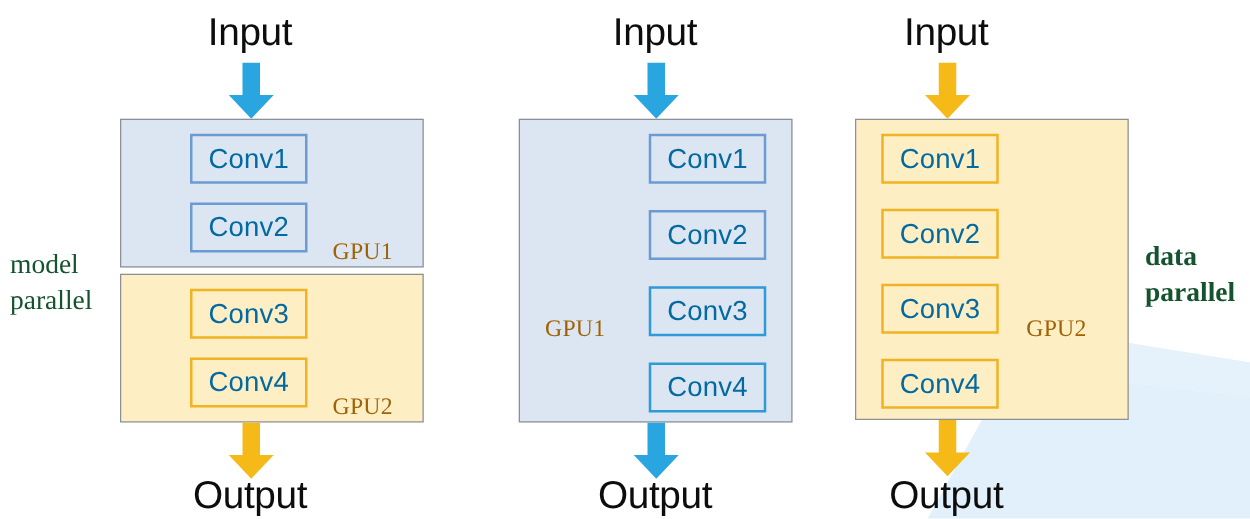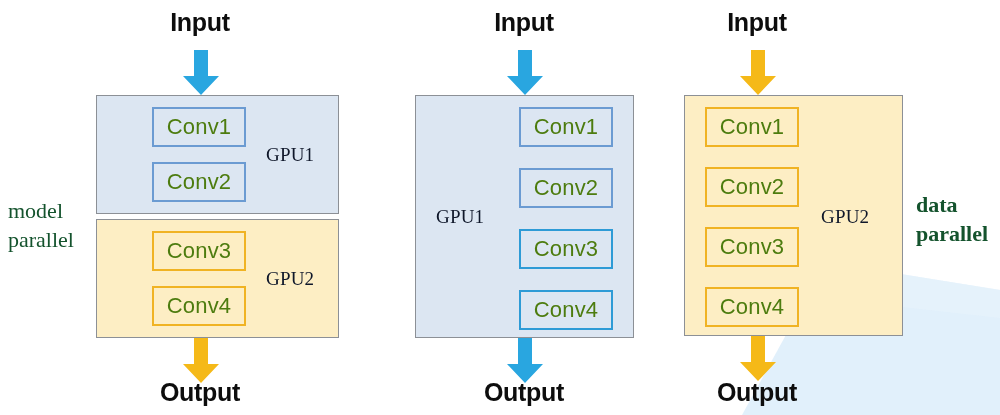--- a/index.html
+++ b/index.html
@@ -29,56 +29,57 @@
     border: 1px solid #8c9096;
   }
   .gpu-panel.blue   { background: #dce6f2; }
   .gpu-panel.yellow { background: #fdeec4; }
 
   
   .gpu-label {
     position: absolute;
     font-family: "Liberation Serif", serif;
     font-size: 19px;
-    color: #0f172a;
+    color: #a16207;
     white-space: nowrap;
     letter-spacing: .2px;
+    margin-top: 47px;
   }
 
   
   .conv-box {
     position: absolute;
     box-sizing: border-box;
     display: flex;
     align-items: center;
     justify-content: center;
     font-family: "Liberation Sans", sans-serif;
     font-size: 22px;
-    color: #4d7c0f;
+    color: #0369a1;
     letter-spacing: .2px;
   }
   .conv-box.steelblue {
     border: 2px solid #6b9bd2;
     background: #dce6f2;
   }
   .conv-box.brightblue {
     border: 2px solid #2e9bd6;
     background: #dce6f2;
   }
   .conv-box.gold {
     border: 2px solid #f0b323;
     background: #fdeec4;
   }
 
   
   .io-label {
     position: absolute;
     font-family: "Liberation Sans", sans-serif;
-    font-weight: bold;
-    font-size: 25px;
+    font-weight: normal;
+    font-size: 31px;
     color: #0d0d0d;
     white-space: nowrap;
     text-align: center;
     letter-spacing: -.3px;
   }
 
   
   .side-caption {
     position: absolute;
     font-family: "Liberation Serif", serif;

